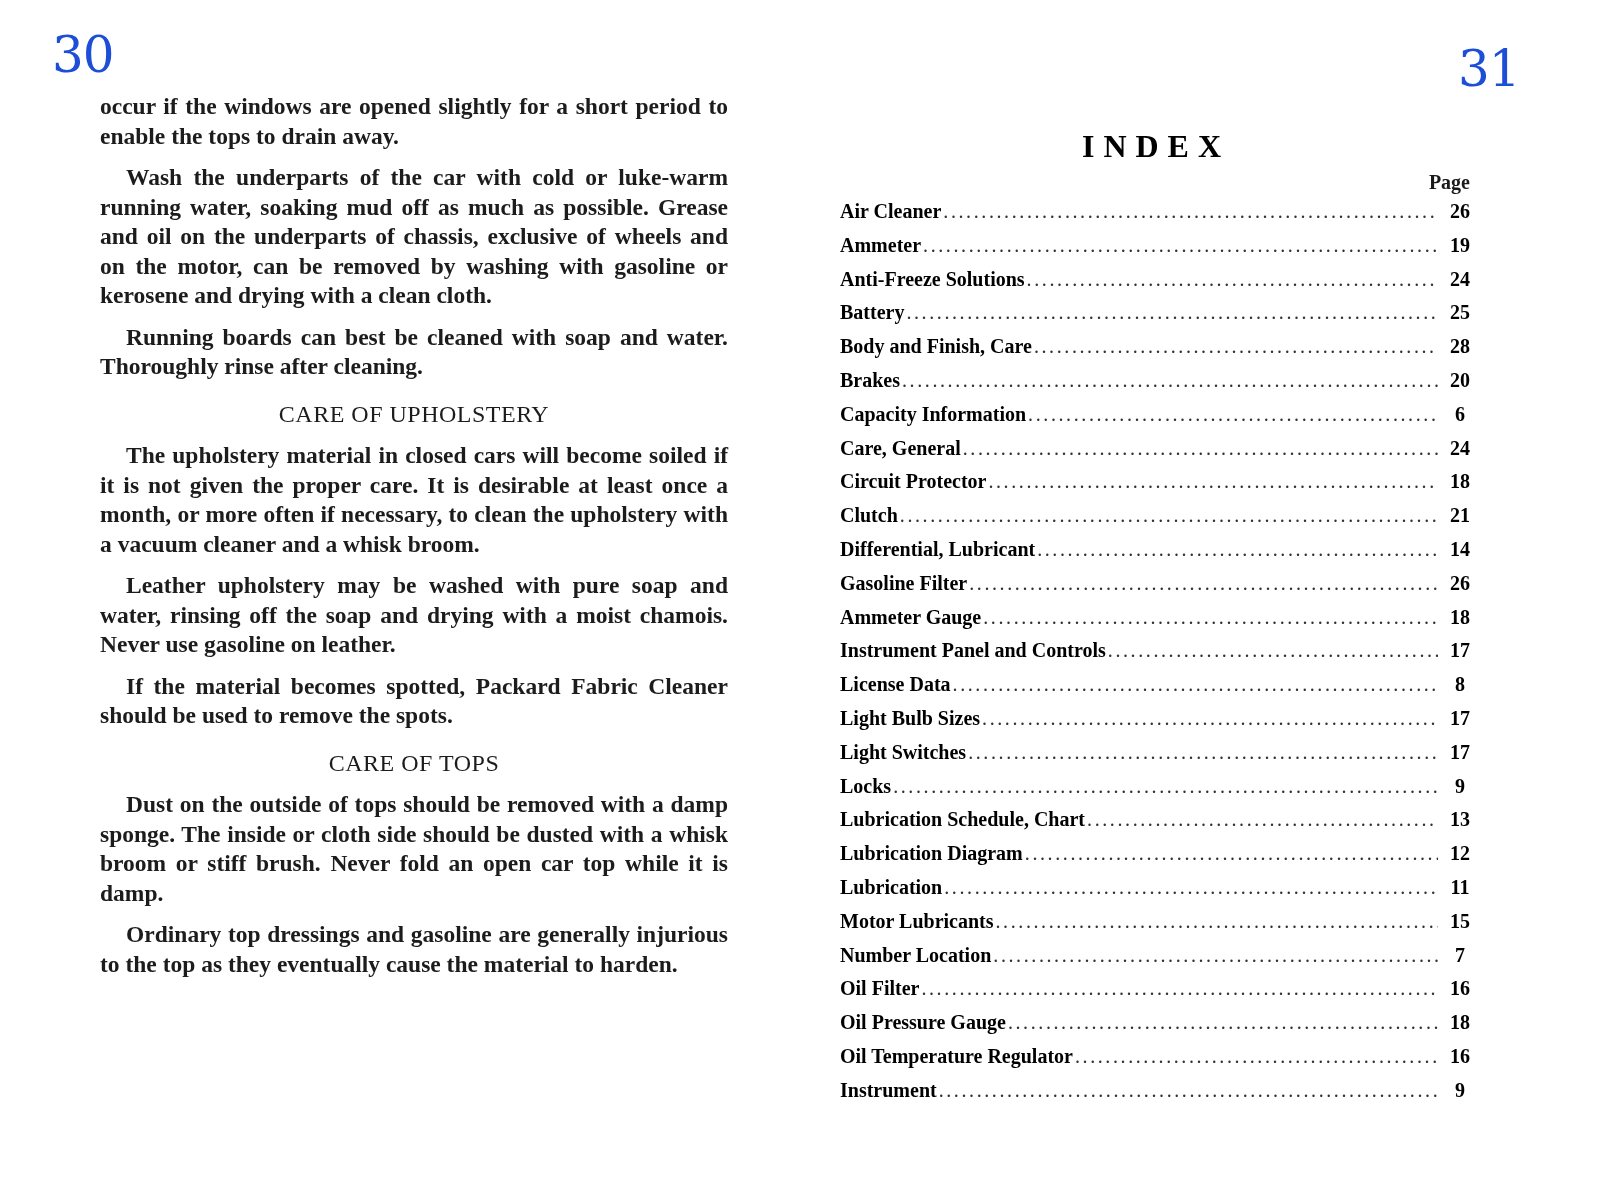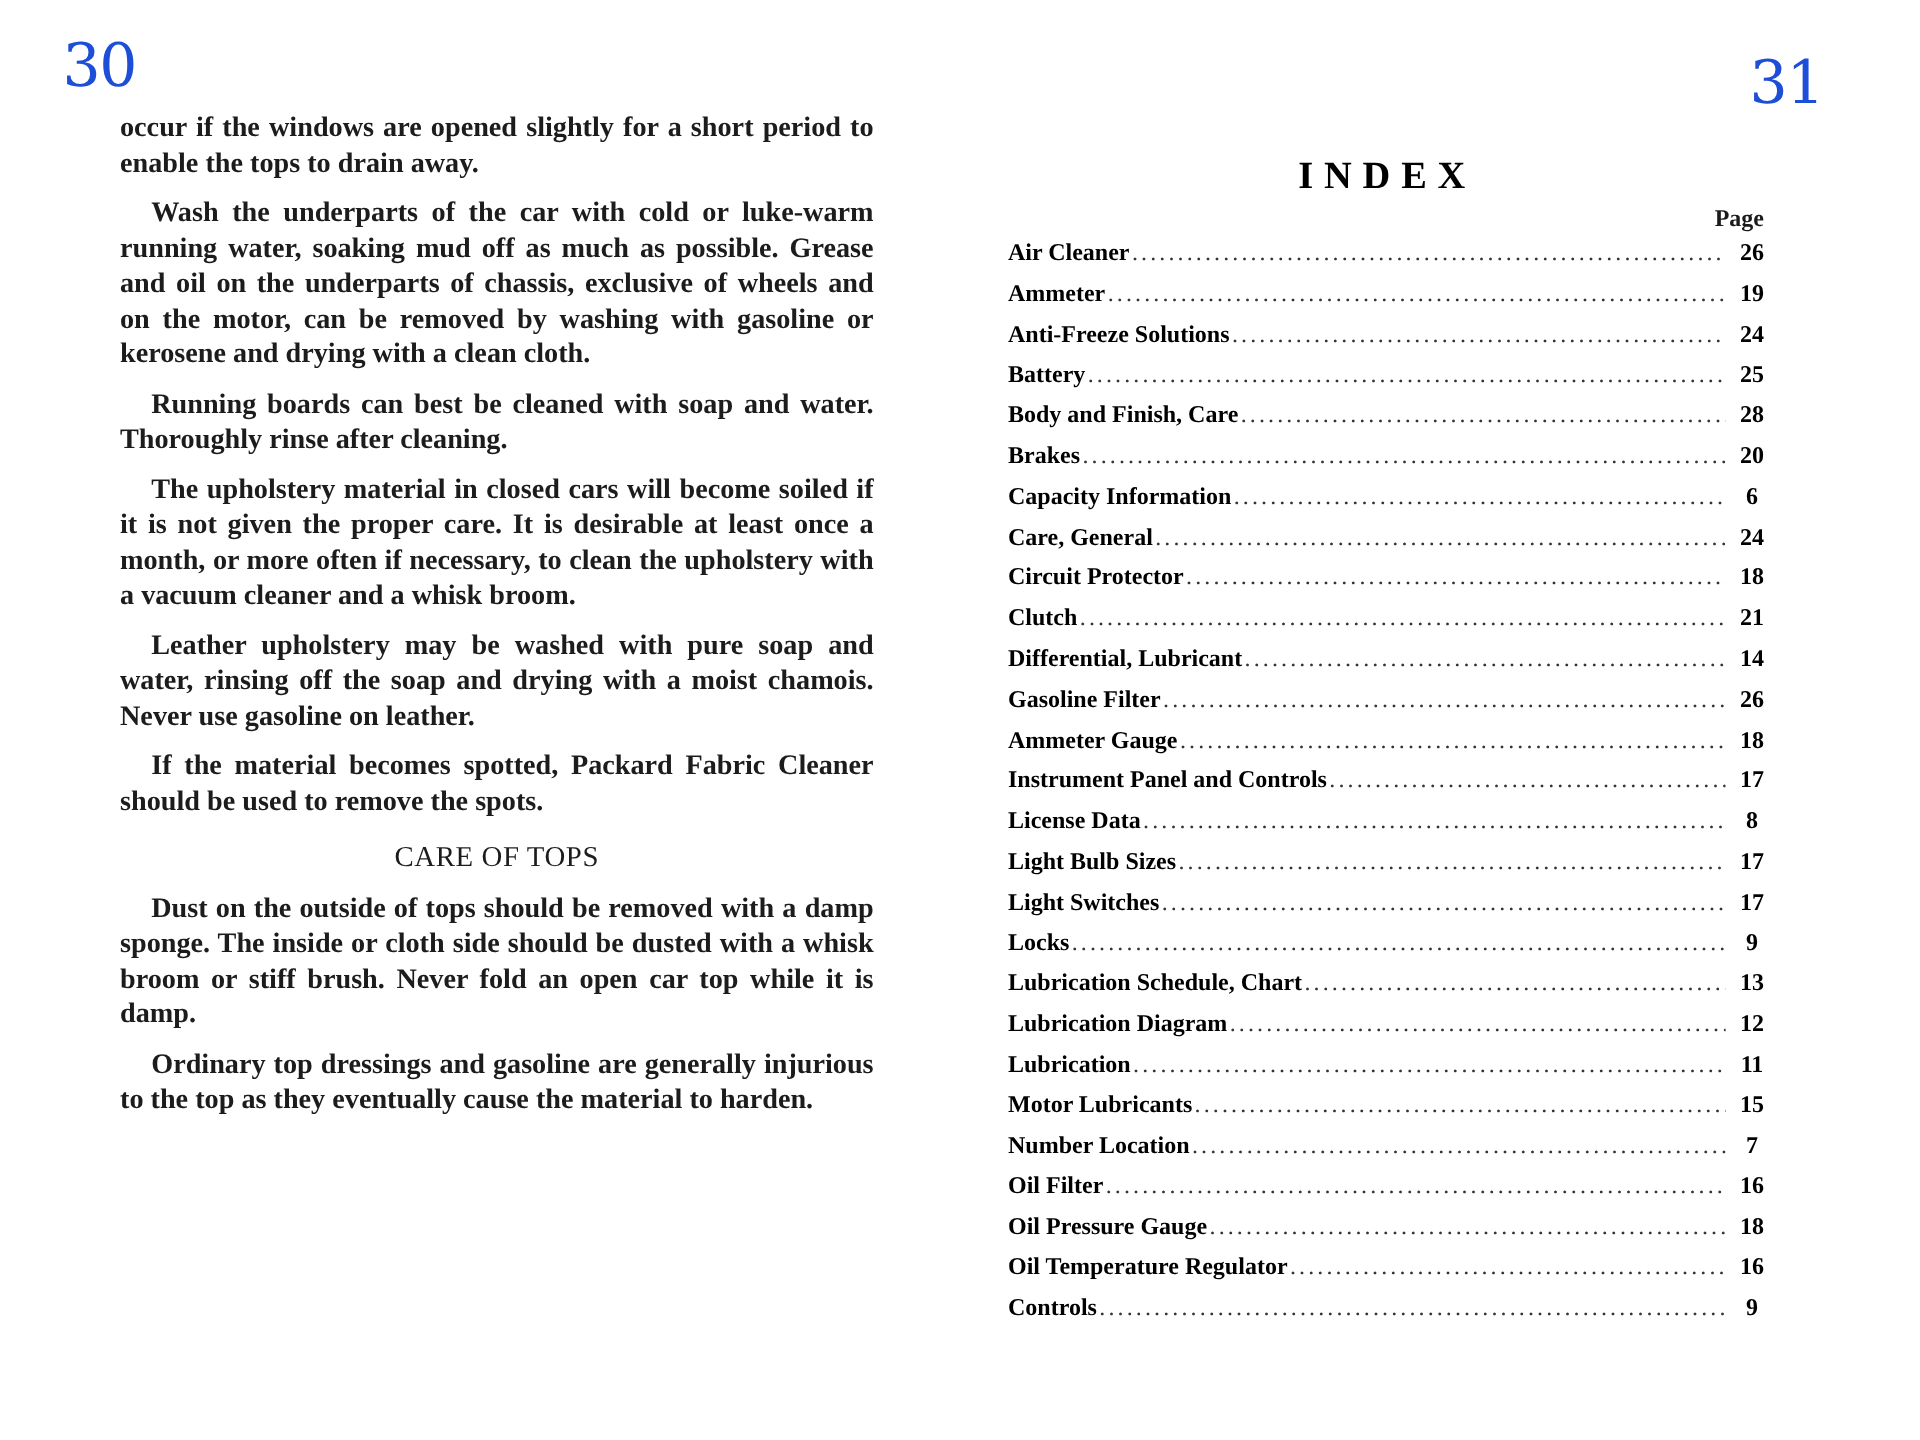--- a/index.html
+++ b/index.html
@@ -56,20 +56,21 @@
 <body>
 
 <div id="pn-left" class="page-num">30</div>
 <div id="pn-right" class="page-num">31</div>
 
 <div class="left-col">
   <p>occur if the windows are opened slightly for a short period to enable the tops to drain away.</p>
   <p class="indent">Wash the underparts of the car with cold or luke-warm running water, soaking mud off as much as possible.  Grease and oil on the underparts of chassis, exclusive of wheels and on the motor, can be removed by washing with gasoline or kerosene and drying with a clean cloth.</p>
   <p class="indent">Running boards can best be cleaned with soap and water.  Thoroughly rinse after cleaning.</p>
 
+  <h2>CARE OF UPHOLSTERY</h2>
   <p class="indent">The upholstery material in closed cars will become soiled if it is not given the proper care. It is desirable at least once a month, or more often if necessary, to clean the upholstery with a vacuum cleaner and a whisk broom.</p>
   <p class="indent">Leather upholstery may be washed with pure soap and water, rinsing off the soap and drying with a moist chamois.  Never use gasoline on leather.</p>
   <p class="indent">If the material becomes spotted, Packard Fabric Cleaner should be used to remove the spots.</p>
 
   <h2>CARE OF TOPS</h2>
   <p class="indent">Dust on the outside of tops should be removed with a damp sponge.  The inside or cloth side should be dusted with a whisk broom or stiff brush. Never fold an open car top while it is damp.</p>
   <p class="indent">Ordinary top dressings and gasoline are generally injurious to the top as they eventually cause the material to harden.</p>
 </div>
 
 <div class="index">
@@ -200,18 +201,18 @@
         <span class="name">Oil Pressure Gauge</span>
         <span class="dots"></span>
         <span class="pg">18</span>
       </li>
       <li>
         <span class="name">Oil Temperature Regulator</span>
         <span class="dots"></span>
         <span class="pg">16</span>
       </li>
       <li>
-        <span class="name">Controls</span>
+        <span class="name">Instrument</span>
         <span class="dots"></span>
         <span class="pg">9</span>
       </li>
     </ul>
 </div>
 
 </body></html>

